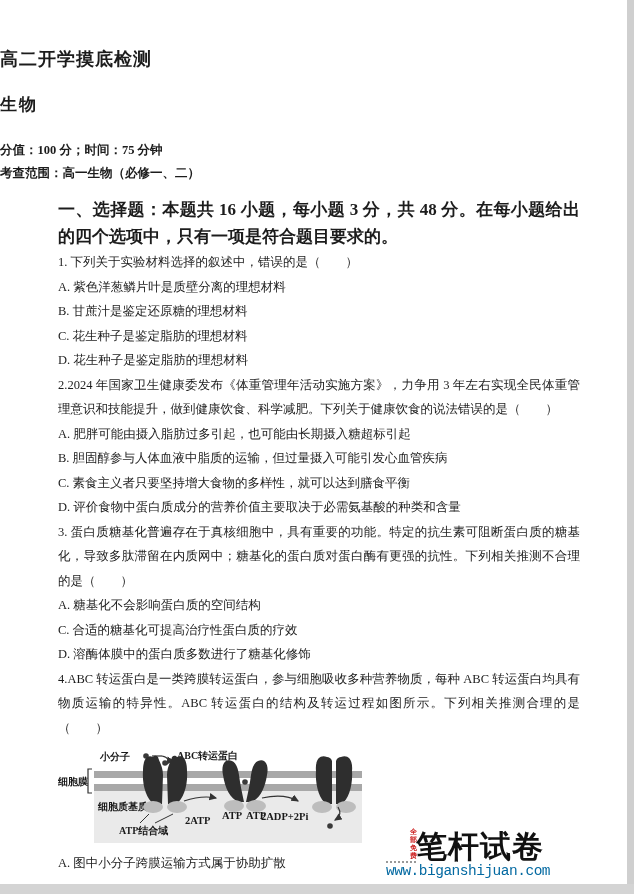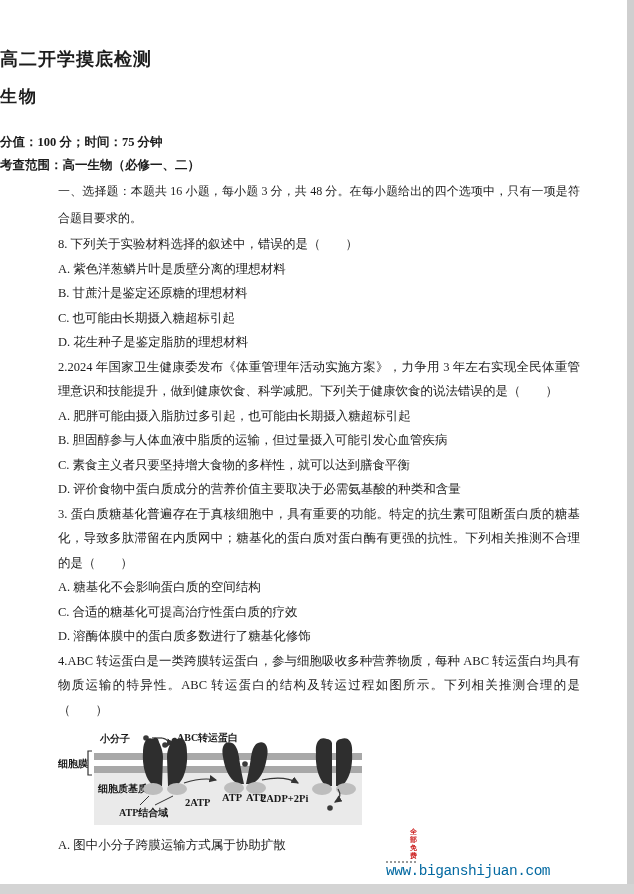--- a/index.html
+++ b/index.html
@@ -5,25 +5,25 @@
   * { margin:0; padding:0; box-sizing:border-box; }
   html,body { width:634px; height:894px; }
   body {
     position:relative; width:634px; height:894px; background:#ffffff;
     overflow:hidden; font-family:"Liberation Serif","DejaVu Serif",serif;
     color:#1c1c1c;
   }
   .sheet { position:absolute; inset:0; }
   .doc-head { }
   .doc-title { margin-top:46px; font-size:18px; font-weight:bold; line-height:26px; letter-spacing:1px; }
-  .doc-subject { margin-top:12px; font-size:17px; font-weight:bold; line-height:26px; letter-spacing:2px; }
+  .doc-subject { margin-top:20px; font-size:17px; font-weight:bold; line-height:26px; letter-spacing:2px; }
   .doc-meta { margin-top:22px; font-size:12.5px; font-weight:bold; line-height:20px; }
   .doc-meta.second { margin-top:3px; }
   .content { width:522px; margin:0 auto 0 58px; }
-  .section-head { margin-top:3px; font-size:12px; font-weight:normal; line-height:27px; text-align:justify; }
+  .section-head { margin-top:13px; font-size:17px; font-weight:bold; line-height:27px; text-align:justify; }
   .content p.line { font-size:12.5px; line-height:24.5px; text-align:justify; }
   .diagram-wrap { margin-top:9px; margin-bottom:2px; width:310px; height:100px; }
   svg text { font-family:"Liberation Serif","DejaVu Serif",serif; font-weight:bold; fill:#1a1a1a; }
   svg text.cjk { font-size:10px; }
   svg text.lat { font-size:10.5px; }
   .q4-row { display:flex; font-size:12.5px; line-height:24.5px;flex-direction:column; }
   .q4-row .left { width:254px; }
   sub.o2 { font-size:8.5px; }
   .watermark { position:absolute; left:386px; top:828px; width:196px; }
   .wm-top { display:flex; align-items:flex-end; }
@@ -43,24 +43,24 @@
   <div class="doc-head">
     <div class="doc-title">高二开学摸底检测</div>
     <div class="doc-subject">生物</div>
     <div class="doc-meta">分值：100 分；时间：75 分钟</div>
     <div class="doc-meta second">考查范围：高一生物（必修一、二）</div>
   </div>
 
   <div class="content">
     <p class="section-head">一、选择题：本题共 16 小题，每小题 3 分，共 48 分。在每小题给出的四个选项中，只有一项是符合题目要求的。</p>
 
-    <p class="line">8. 下列关于实验材料选择的叙述中，错误的是（　　）</p>
+    <p class="line">1. 下列关于实验材料选择的叙述中，错误的是（　　）</p>
     <p class="line">A. 紫色洋葱鳞片叶是质壁分离的理想材料</p>
     <p class="line">B. 甘蔗汁是鉴定还原糖的理想材料</p>
-    <p class="line">C. 也可能由长期摄入糖超标引起</p>
+    <p class="line">C. 花生种子是鉴定脂肪的理想材料</p>
     <p class="line">D. 花生种子是鉴定脂肪的理想材料</p>
 
     <p class="line">2.2024 年国家卫生健康委发布《体重管理年活动实施方案》，力争用 3 年左右实现全民体重管理意识和技能提升，做到健康饮食、科学减肥。下列关于健康饮食的说法错误的是（　　）</p>
     <p class="line">A. 肥胖可能由摄入脂肪过多引起，也可能由长期摄入糖超标引起</p>
     <p class="line">B. 胆固醇参与人体血液中脂质的运输，但过量摄入可能引发心血管疾病</p>
     <p class="line">C. 素食主义者只要坚持增大食物的多样性，就可以达到膳食平衡</p>
     <p class="line">D. 评价食物中蛋白质成分的营养价值主要取决于必需氨基酸的种类和含量</p>
 
     <p class="line">3. 蛋白质糖基化普遍存在于真核细胞中，具有重要的功能。特定的抗生素可阻断蛋白质的糖基化，导致多肽滞留在内质网中；糖基化的蛋白质对蛋白酶有更强的抗性。下列相关推测不合理的是（　　）</p>
     <p class="line">A. 糖基化不会影响蛋白质的空间结构</p>
@@ -126,19 +126,20 @@
     </div>
 
     <div class="q4-row">
       <span class="left">A. 图中小分子跨膜运输方式属于协助扩散</span>
     </div>
   </div>
 
   <div class="watermark">
     <div class="wm-top">
       <span class="wm-badge" style="color: rgb(204, 31, 31); padding-left: 24px;">全部免费</span>
+      <span class="wm-brand">笔杆试卷</span>
     </div>
     <div class="wm-url">www.biganshijuan.com</div>
   </div>
 
   <div class="bar-right"></div>
   <div class="bar-bottom"></div>
 </div>
 
 </body></html>

